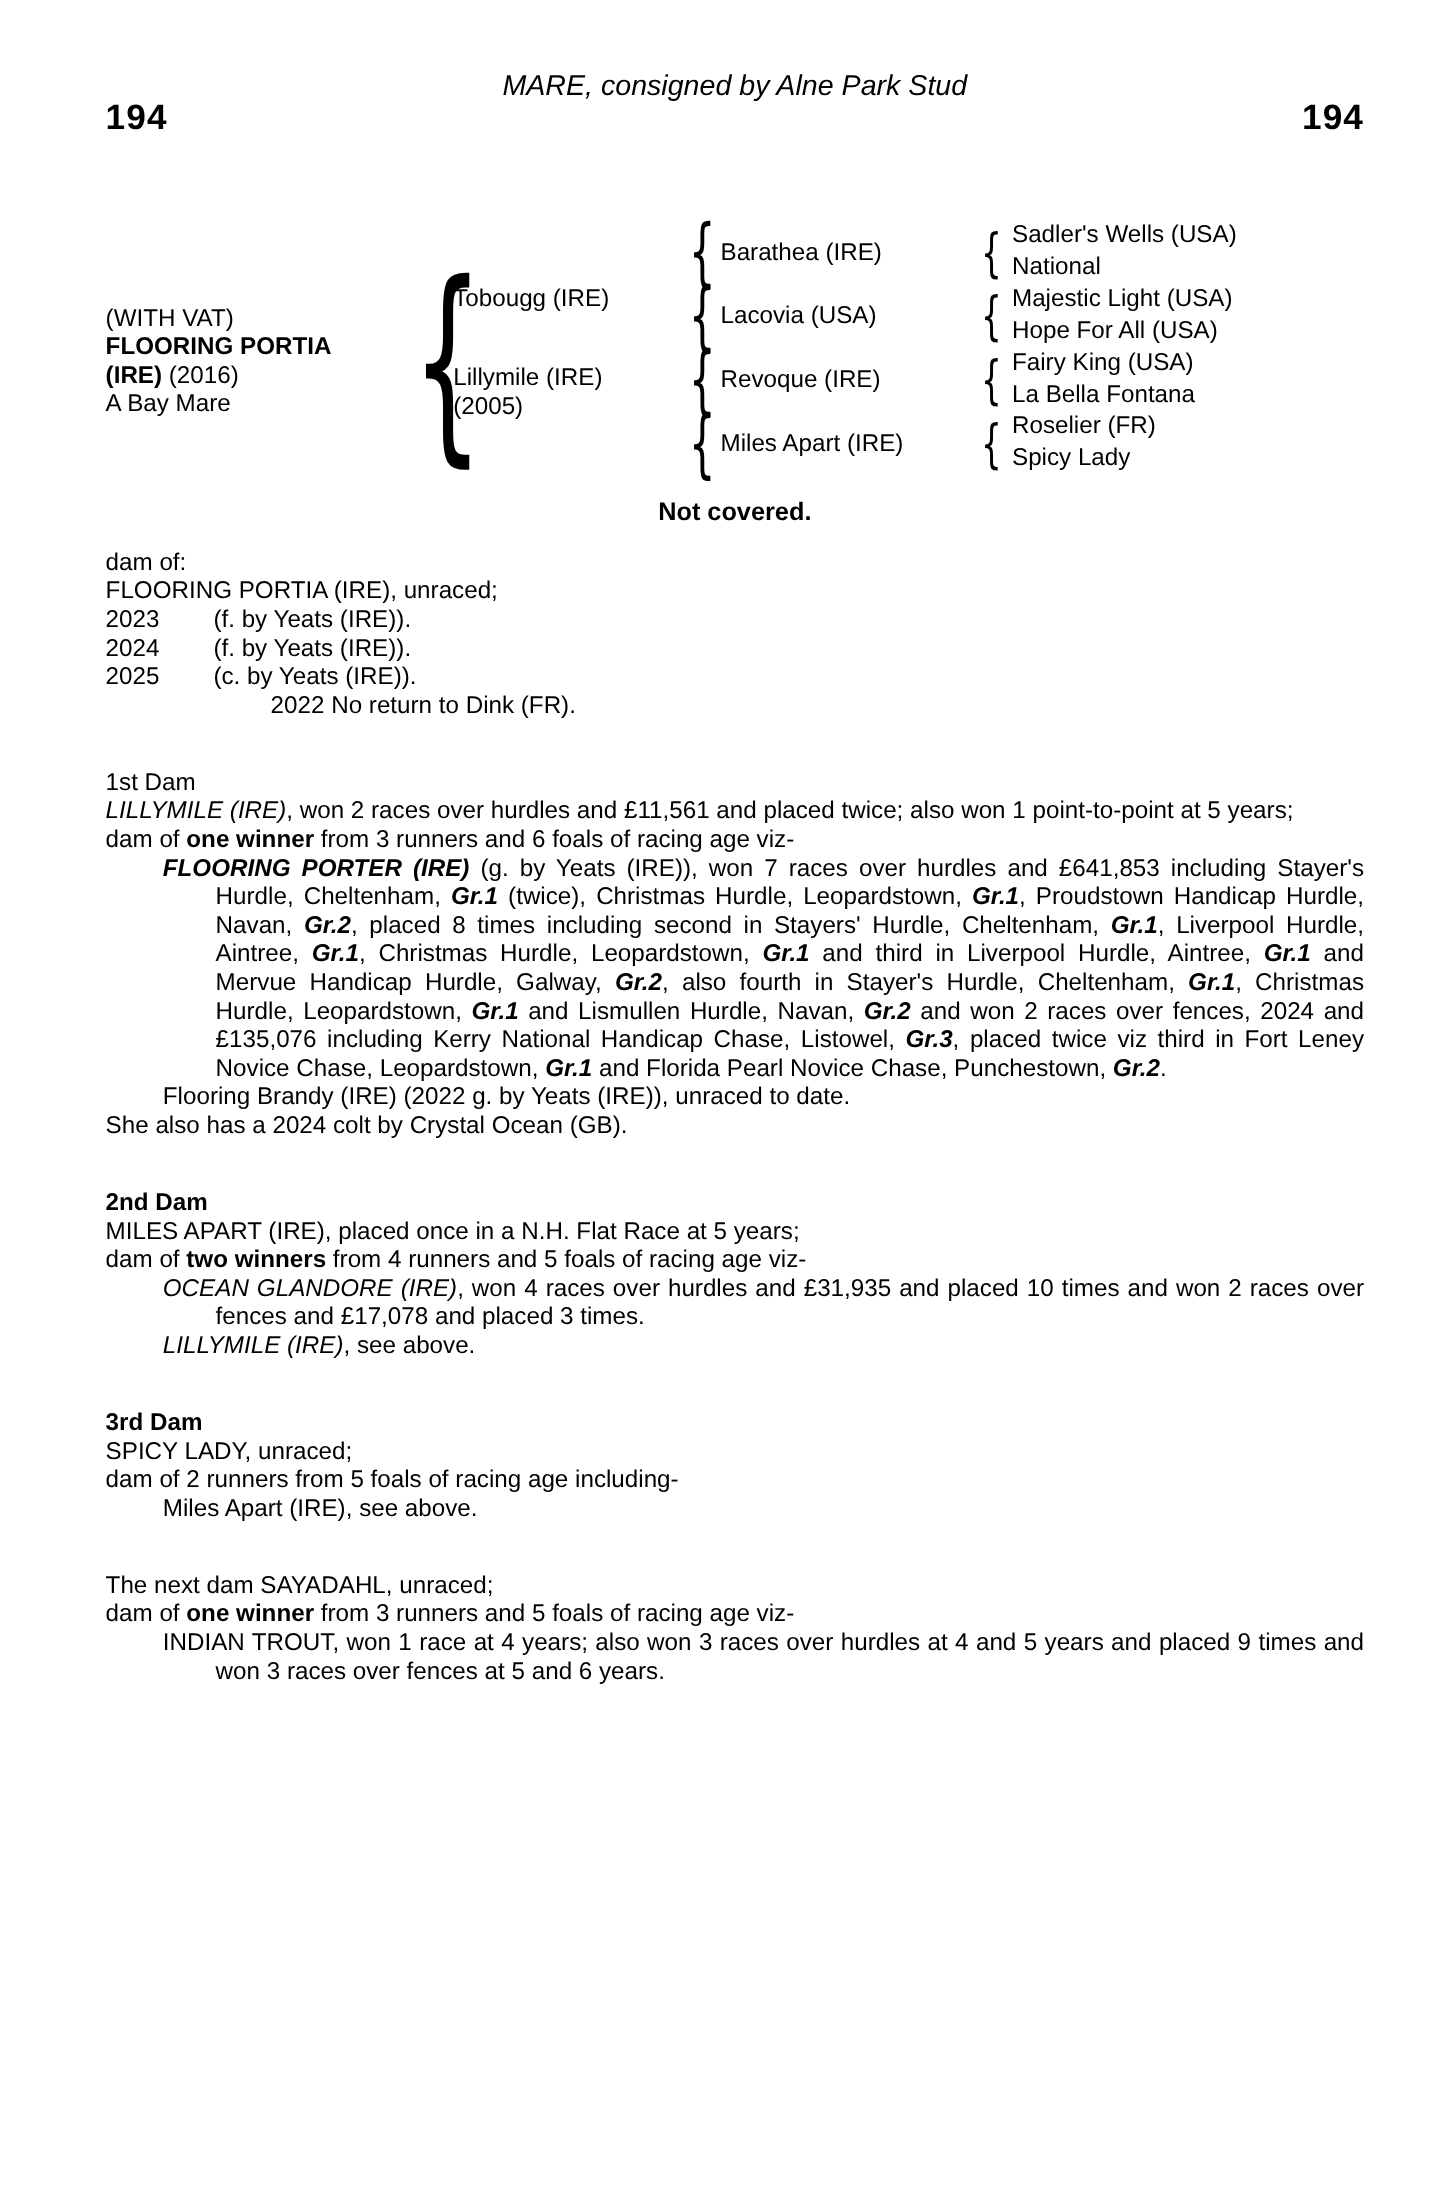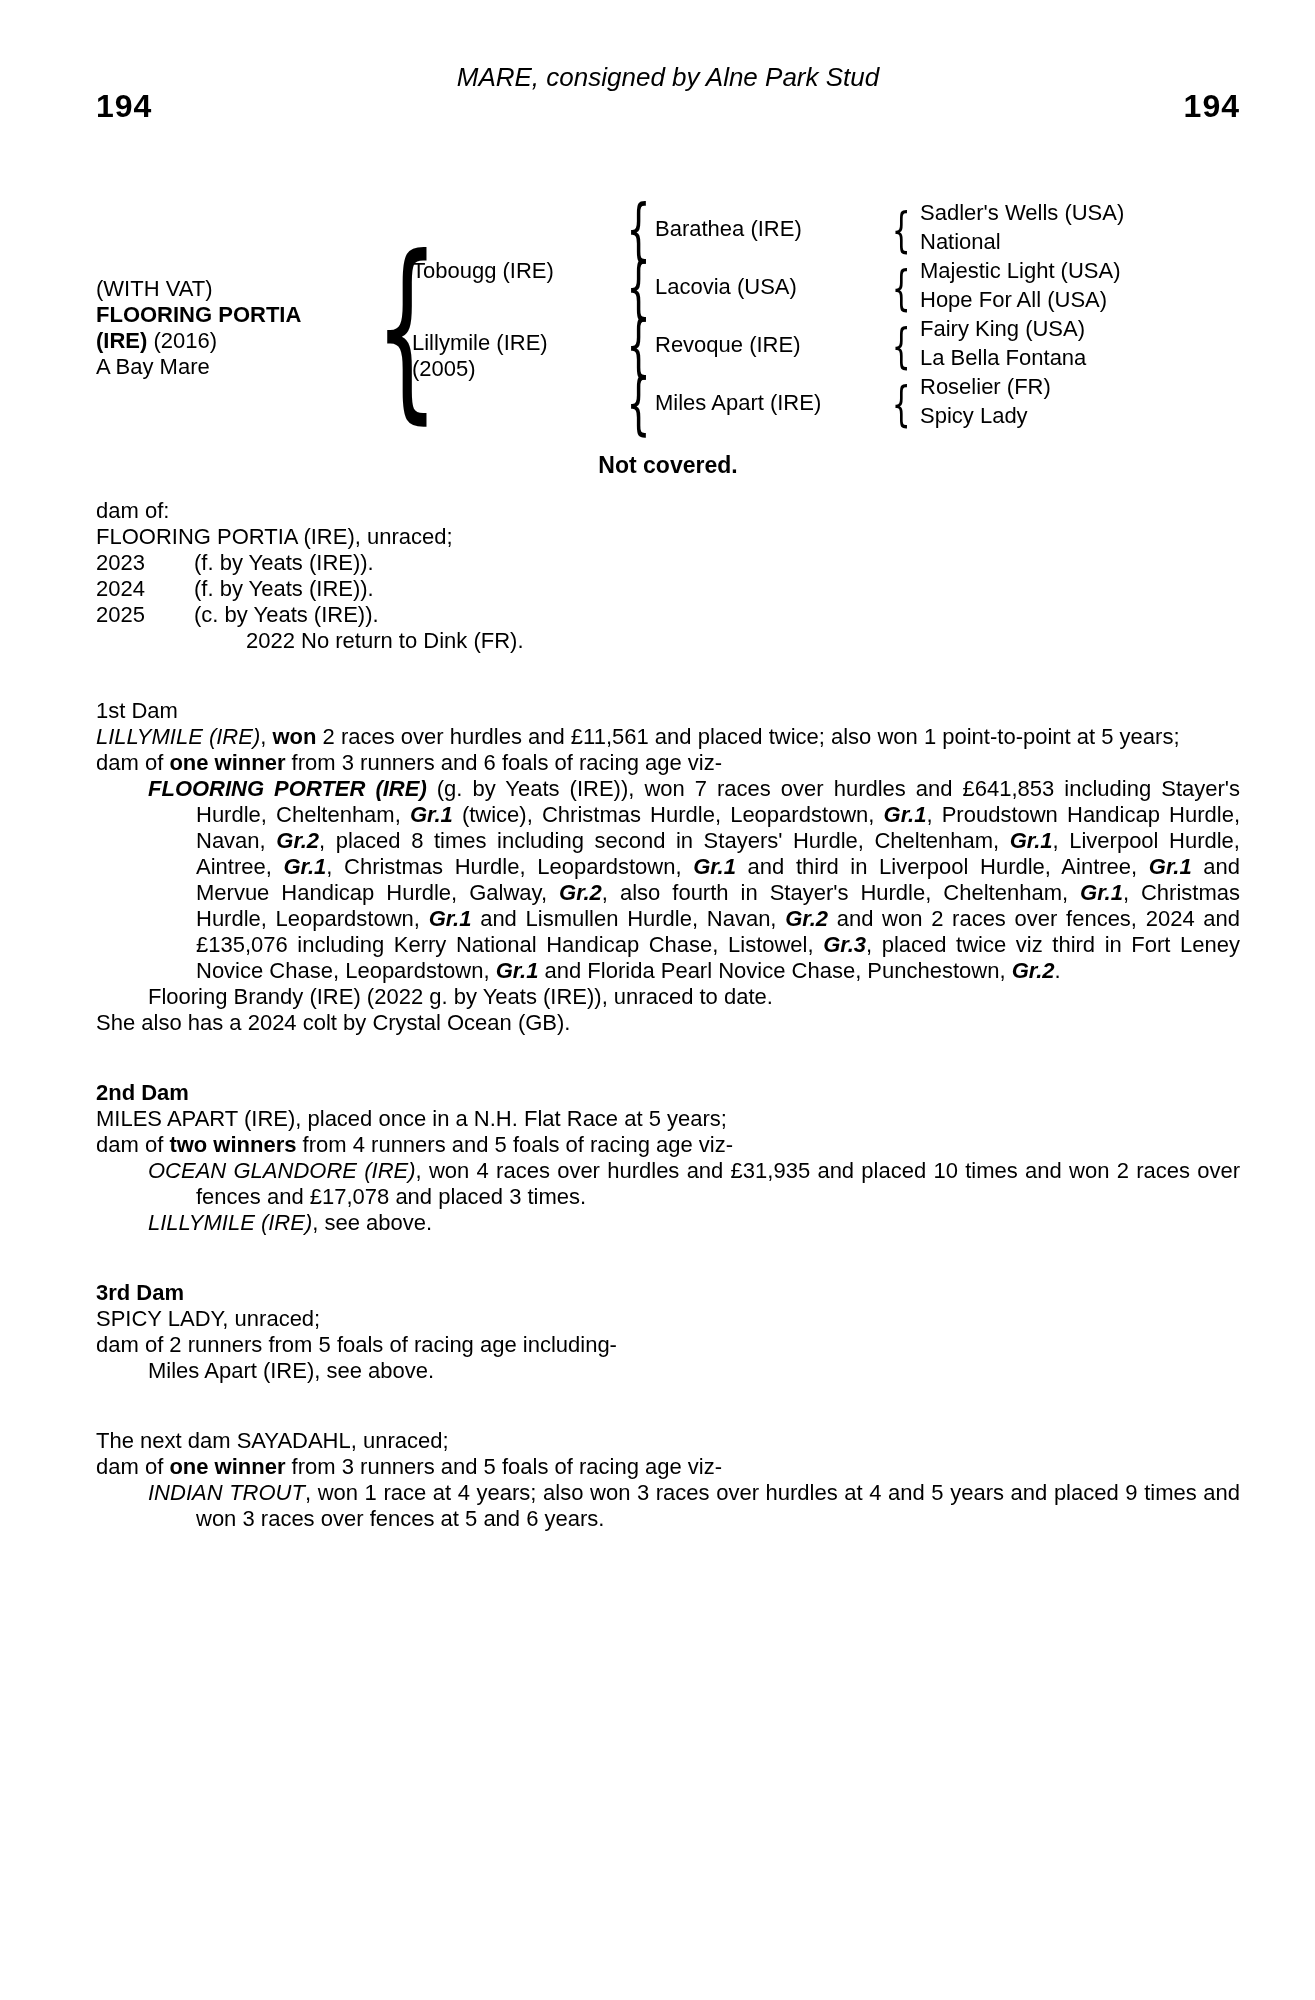--- a/index.html
+++ b/index.html
@@ -111,36 +111,36 @@
 
     <div class="bodytext">
         <p class="l0"><span>dam of:</span></p>
         <p class="l0"><span>FLOORING PORTIA (IRE), unraced;</span></p>
         <p class="produce"><span class="yr">2023</span><span>(f. by Yeats (IRE)).</span></p>
         <p class="produce"><span class="yr">2024</span><span>(f. by Yeats (IRE)).</span></p>
         <p class="produce"><span class="yr">2025</span><span>(c. by Yeats (IRE)).</span></p>
         <p class="l3"><span>2022 No return to Dink (FR).</span></p>
         <p class="gap"></p>
         <p class="h"><span style="font-weight: normal;">1st Dam</span></p>
-        <p class="hangA j"><span style="font-style: italic;">LILLYMILE (IRE)</span><span>, </span><span style="font-weight: bold; margin-top: 40px;">won</span><span> 2 races over hurdles and £11,561 and placed twice; also won 1 point-to-point at 5 years;</span></p>
+        <p class="hangA j"><span style="font-style: italic;">LILLYMILE (IRE)</span><span>, </span><span style="font-weight: normal; margin-top: 40px;">won</span><span> 2 races over hurdles and £11,561 and placed twice; also won 1 point-to-point at 5 years;</span></p>
         <p class="hangA"><span>dam of </span><span style="font-weight: bold;">one winner</span><span> from 3 runners and 6 foals of racing age viz-</span></p>
         <p class="hangB j"><span style="font-weight: bold; font-style: italic;">FLOORING PORTER (IRE)</span><span> (g. by Yeats (IRE)), won 7 races over hurdles and £641,853 including Stayer's Hurdle, Cheltenham, </span><span style="font-weight: bold; font-style: italic;">Gr.1</span><span> (twice), Christmas Hurdle, Leopardstown, </span><span style="font-weight: bold; font-style: italic;">Gr.1</span><span>, Proudstown Handicap Hurdle, Navan, </span><span style="font-weight: bold; font-style: italic;">Gr.2</span><span>, placed 8 times including second in Stayers' Hurdle, Cheltenham, </span><span style="font-weight: bold; font-style: italic;">Gr.1</span><span>, Liverpool Hurdle, Aintree, </span><span style="font-weight: bold; font-style: italic;">Gr.1</span><span>, Christmas Hurdle, Leopardstown, </span><span style="font-weight: bold; font-style: italic;">Gr.1</span><span> and third in Liverpool Hurdle, Aintree, </span><span style="font-weight: bold; font-style: italic;">Gr.1</span><span> and Mervue Handicap Hurdle, Galway, </span><span style="font-weight: bold; font-style: italic;">Gr.2</span><span>, also fourth in Stayer's Hurdle, Cheltenham, </span><span style="font-weight: bold; font-style: italic;">Gr.1</span><span>, Christmas Hurdle, Leopardstown, </span><span style="font-weight: bold; font-style: italic;">Gr.1</span><span> and Lismullen Hurdle, Navan, </span><span style="font-weight: bold; font-style: italic;">Gr.2</span><span> and won 2 races over fences, 2024 and £135,076 including Kerry National Handicap Chase, Listowel, </span><span style="font-weight: bold; font-style: italic;">Gr.3</span><span>, placed twice viz third in Fort Leney Novice Chase, Leopardstown, </span><span style="font-weight: bold; font-style: italic;">Gr.1</span><span> and Florida Pearl Novice Chase, Punchestown, </span><span style="font-weight: bold; font-style: italic;">Gr.2</span><span>.</span></p>
         <p class="l1"><span>Flooring Brandy (IRE) (2022 g. by Yeats (IRE)), unraced to date.</span></p>
         <p class="l0"><span>She also has a 2024 colt by Crystal Ocean (GB).</span></p>
         <p class="gap"></p>
         <p class="h"><span style="font-weight: bold;">2nd Dam</span></p>
         <p class="l0"><span>MILES APART (IRE), placed once in a N.H. Flat Race at 5 years;</span></p>
         <p class="hangA"><span>dam of </span><span style="font-weight: bold;">two winners</span><span> from 4 runners and 5 foals of racing age viz-</span></p>
         <p class="hangB j"><span style="font-style: italic;">OCEAN GLANDORE (IRE)</span><span>, won 4 races over hurdles and £31,935 and placed 10 times and won 2 races over fences and £17,078 and placed 3 times.</span></p>
         <p class="l1"><span style="font-style: italic;">LILLYMILE (IRE)</span><span>, see above.</span></p>
         <p class="gap"></p>
         <p class="h"><span style="font-weight: bold;">3rd Dam</span></p>
         <p class="l0"><span>SPICY LADY, unraced;</span></p>
         <p class="l0"><span>dam of 2 runners from 5 foals of racing age including-</span></p>
         <p class="l1"><span>Miles Apart (IRE), see above.</span></p>
         <p class="gap"></p>
         <p class="l0"><span>The next dam SAYADAHL, unraced;</span></p>
         <p class="hangA"><span>dam of </span><span style="font-weight: bold;">one winner</span><span> from 3 runners and 5 foals of racing age viz-</span></p>
-        <p class="hangB j"><span style="font-style: italic;">INDIAN TROUT</span><span>, won 1 race at 4 years; also won 3 races over hurdles at 4 and 5 years and placed 9 times and won 3 races over fences at 5 and 6 years.</span></p>
+        <p class="hangB j"><span style="">INDIAN TROUT</span><span>, won 1 race at 4 years; also won 3 races over hurdles at 4 and 5 years and placed 9 times and won 3 races over fences at 5 and 6 years.</span></p>
       </div>
 
   </div>
 </div>
 
 </body></html>

